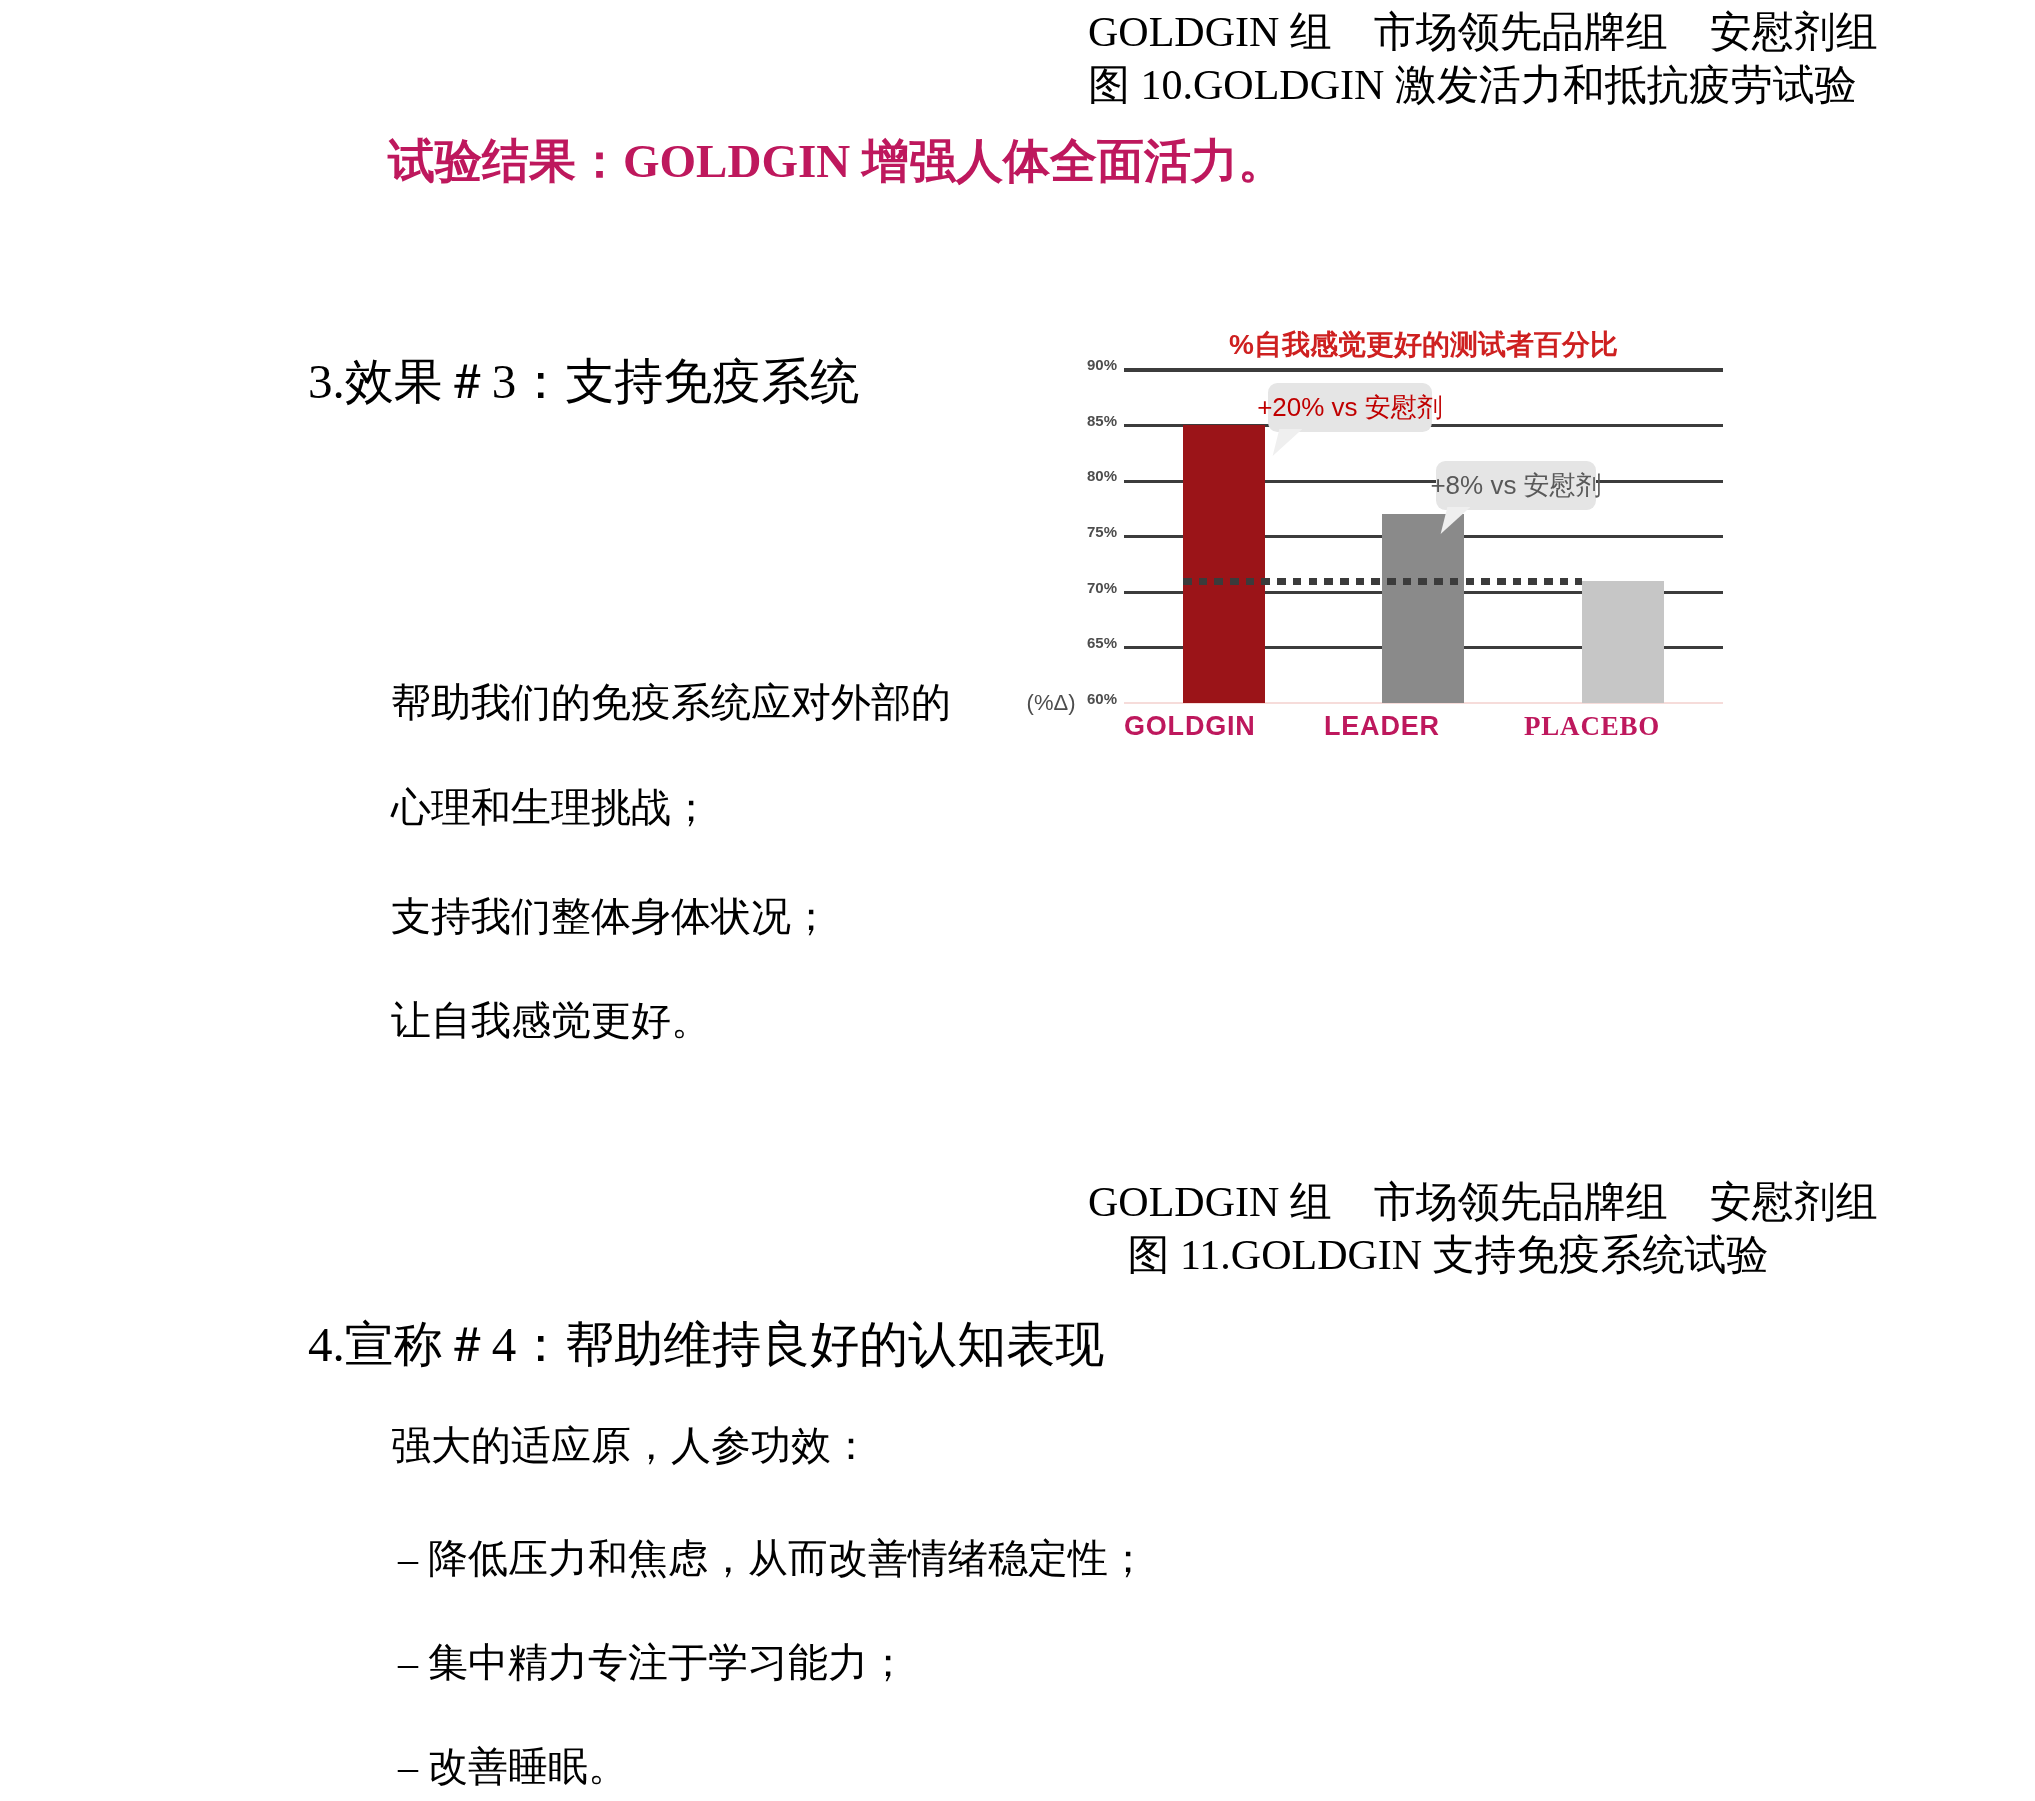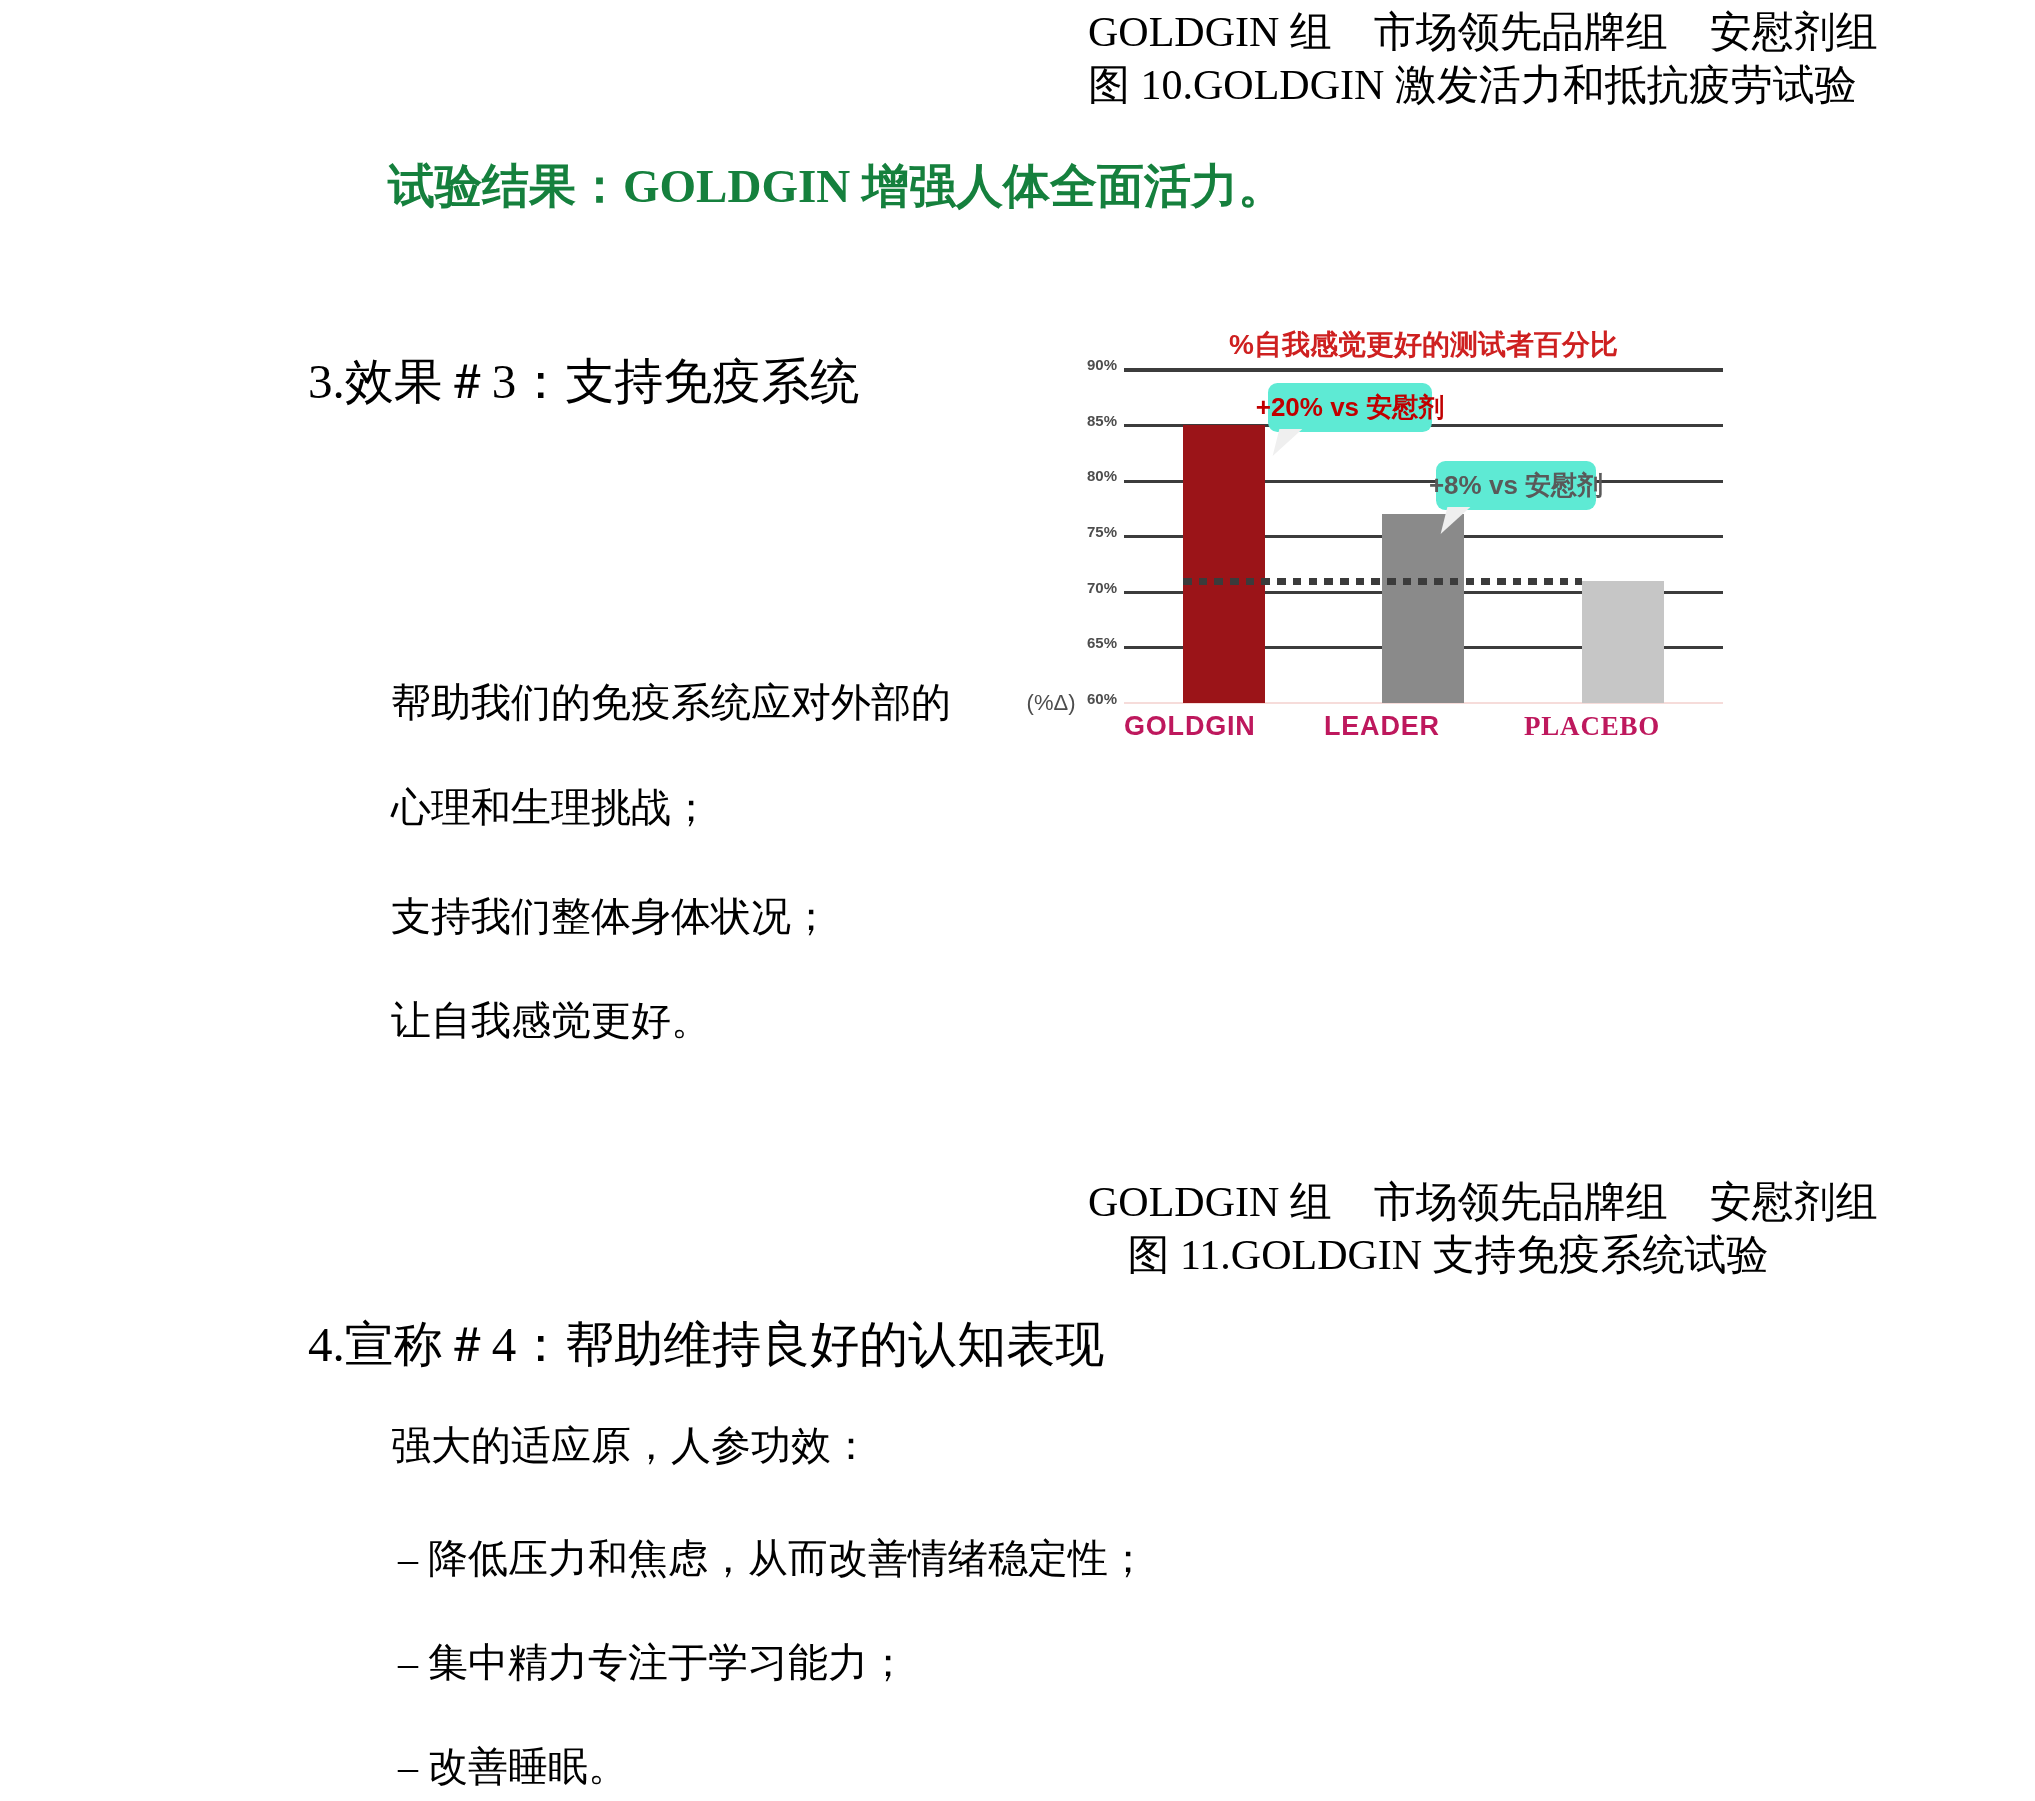--- a/index.html
+++ b/index.html
@@ -16,22 +16,22 @@
     position:absolute;
     text-align:center;
     font-size:42px;
     line-height:53px;
     color:#000000;
     white-space:nowrap;
   }
   .cap-top{left:1088px;top:6.3px;width:720px;}
   .cap-mid{left:1088px;top:1176px;width:720px;}
   .redline{
-    position:absolute;left:388px;top:155px;
-    font-size:47px;font-weight:700;color:#15803d;
+    position:absolute;left:388px;top:130px;
+    font-size:47px;font-weight:700;color:#be185d;
     white-space:nowrap;
   }
   .h-sec{
     position:absolute;left:308px;
     font-size:49px;color:#000000;white-space:nowrap;
   }
   .h3{top:349px;}
   .h4{top:1312px;}
   .bodyline{
     position:absolute;left:391px;
@@ -78,23 +78,23 @@
   .xtick{
     position:absolute;top:390px;width:200px;text-align:left;
     font-size:27px;font-weight:700;color:#be185d;letter-spacing:0.8px;white-space:nowrap;
   }
   .refline{
     position:absolute;height:7px;z-index:3;
     background:repeating-linear-gradient(90deg,#3b3b3b 0 8.6px,transparent 8.6px 15.7px);
   }
   .bubble{
     position:absolute;z-index:4;
-    background:#5eead4;border-radius:9.4px;
+    background:#e5e5e5;border-radius:9.4px;
     display:flex;align-items:center;justify-content:center;
-    font-size:26px;font-weight:700;white-space:nowrap;
+    font-size:26px;font-weight:400;white-space:nowrap;
   }
   .bubble .tail{
     position:absolute;bottom:-23.5px;left:7.8px;
     width:0;height:0;
     border-top:27px solid #efefef;
     border-right:23.5px solid transparent;
     transform:skewX(-14deg);
   }
   .bubble1{left:243px;top:62px;width:164px;height:49px;color:#c00000;}
   .bubble2{left:411px;top:140px;width:160px;height:49px;color:#595959;}

